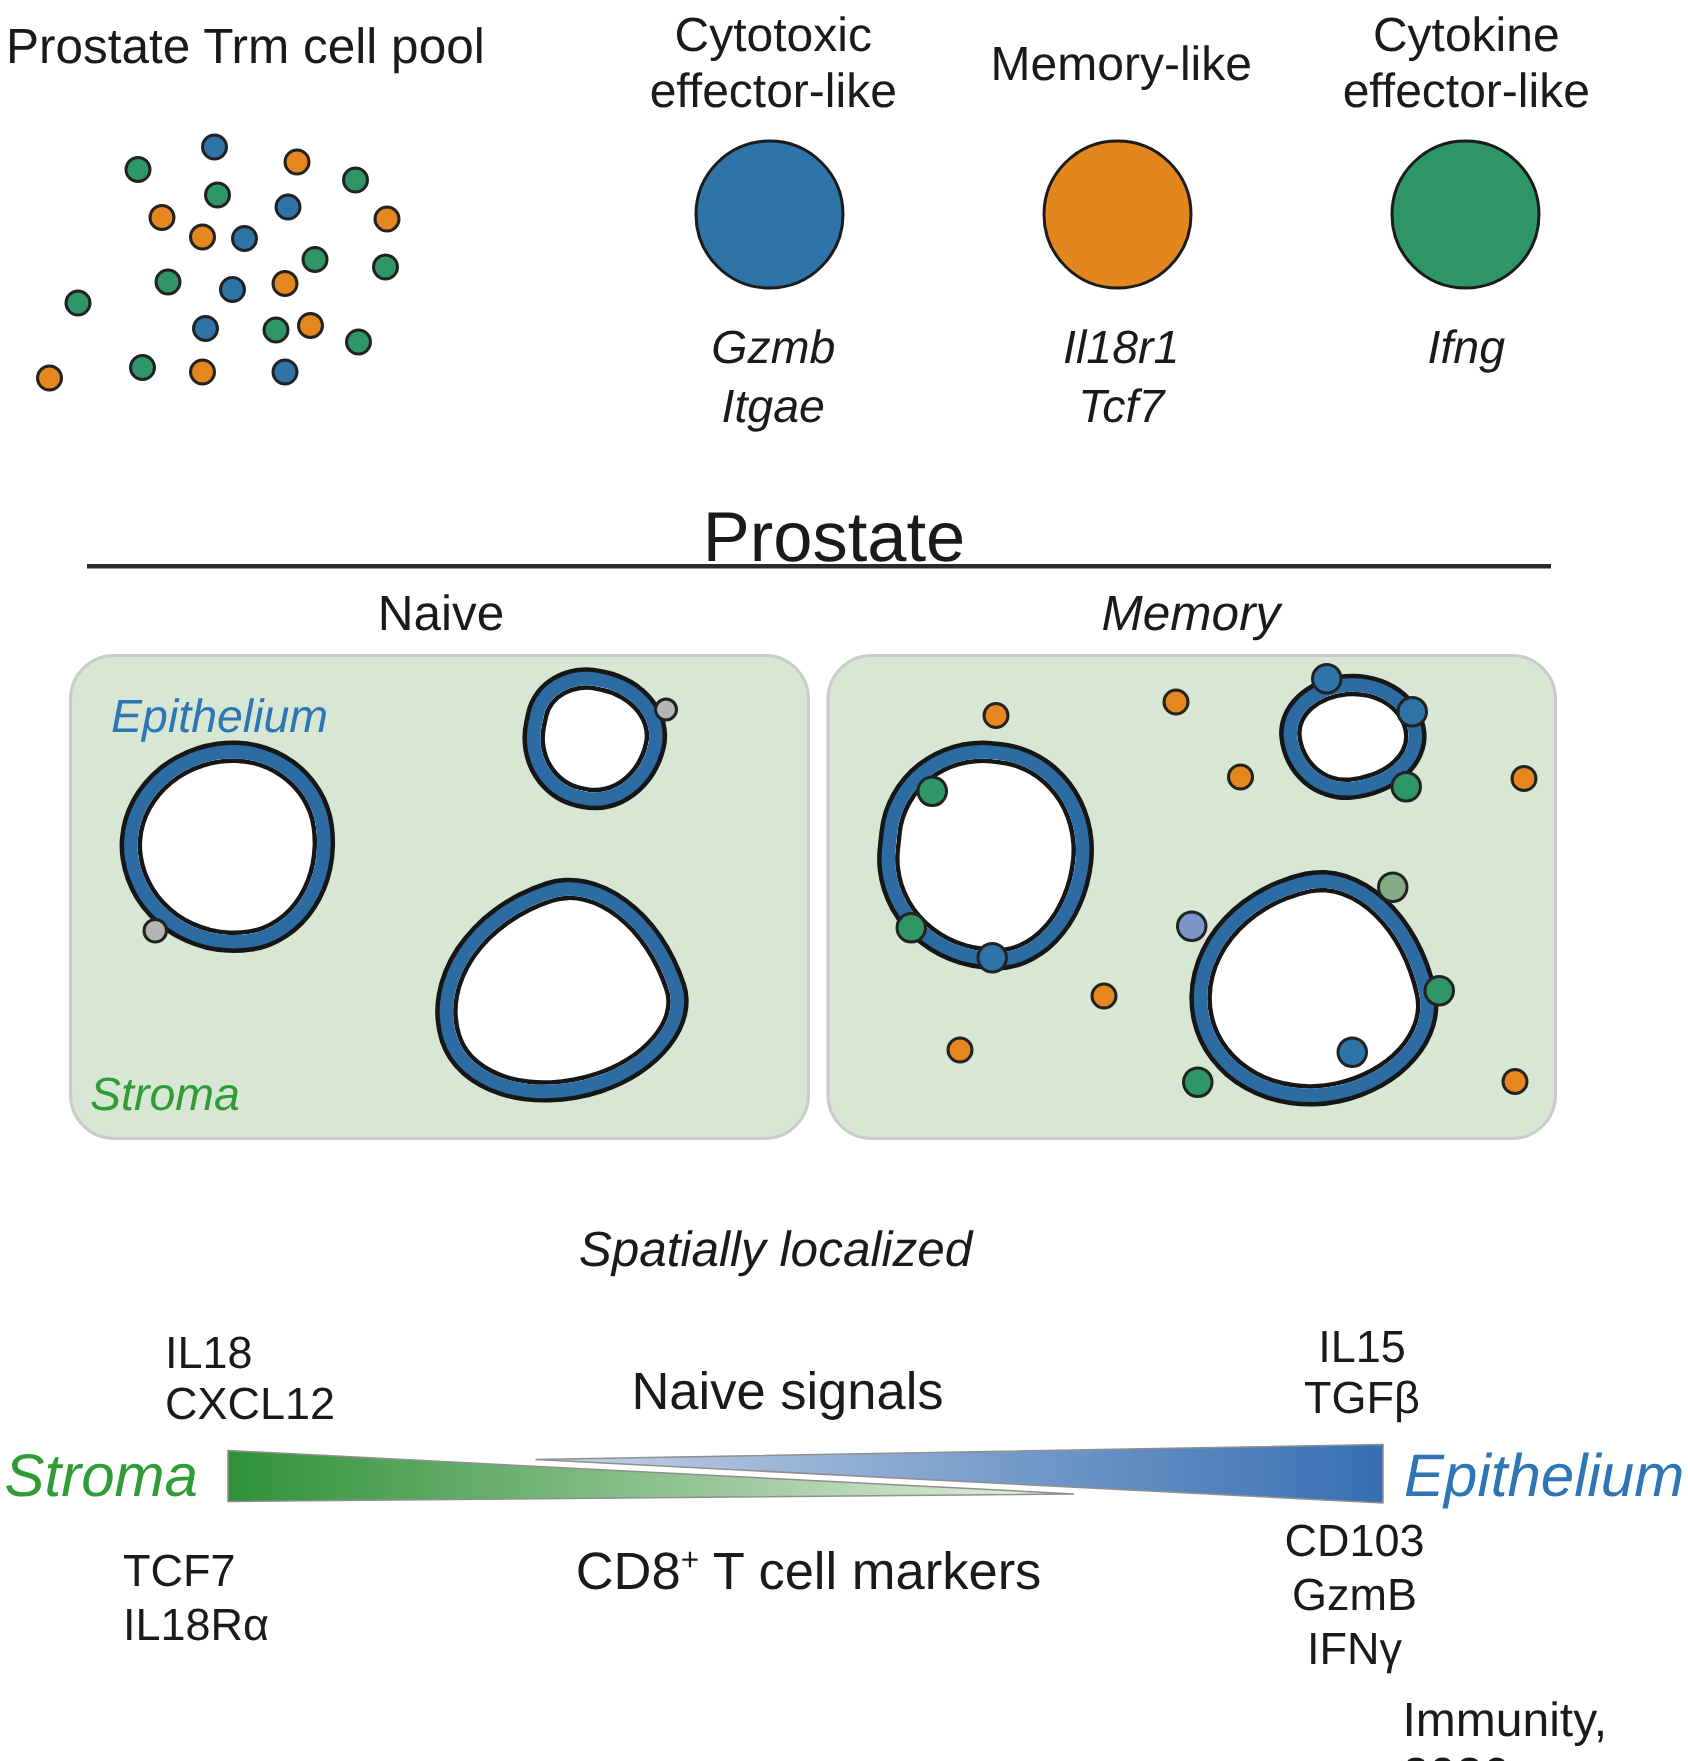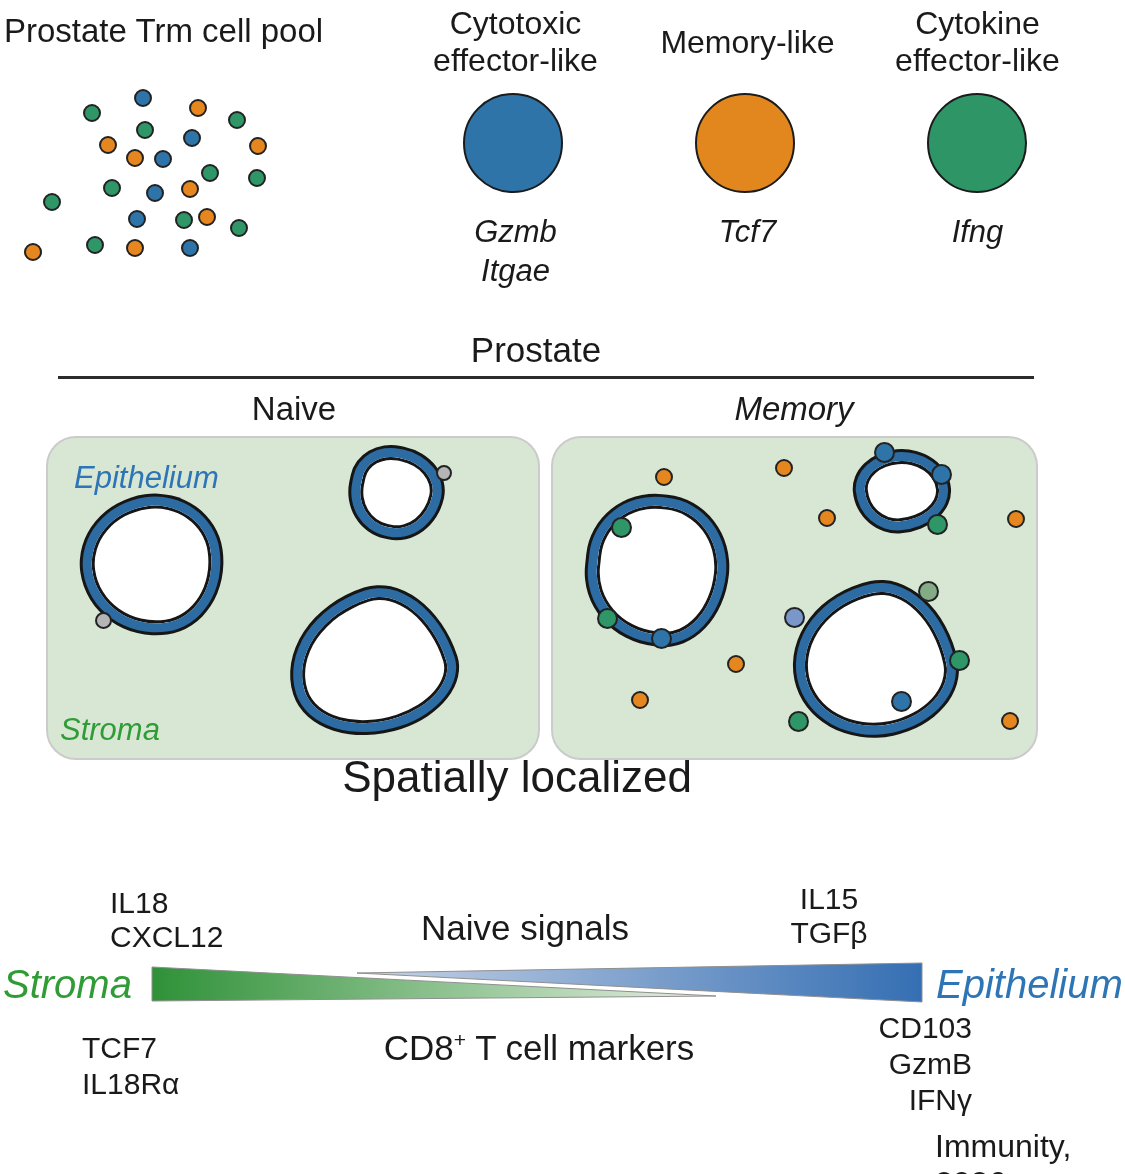--- a/index.html
+++ b/index.html
@@ -62,30 +62,31 @@
   <div class="abs subset-name ctr" style="left:398px;top:4px;width:235px;">Cytotoxic effector-like</div>
   <div class="subset-circle" style="left: 463px; top: 93px; background: rgb(46, 116, 168);"></div>
   <div class="abs genes ctr" style="left:398px;top:212px;width:235px;">
     <div>Gzmb</div>
     <div>Itgae</div>
   </div>
 
   <div class="abs subset-name ctr" style="left:630px;top:4px;width:235px;">Memory-like</div>
   <div class="subset-circle" style="left: 695px; top: 93px; background: rgb(225, 135, 29);"></div>
   <div class="abs genes ctr" style="left:630px;top:212px;width:235px;">
+    <div>Il18r1</div>
     <div>Tcf7</div>
   </div>
 
   <div class="abs subset-name ctr" style="left:860px;top:4px;width:235px;text-align:center;">Cytokine effector-like</div>
   <div class="subset-circle" style="left: 927px; top: 93px; background: rgb(46, 149, 103);"></div>
   <div class="abs genes ctr" style="left:860px;top:212px;width:235px;">
     <div>Ifng</div>
   </div>
 
-  <div class="abs ctr" style="left:436px;top:330px;width:200px;font-size:35px;">Prostate</div>
+  <div class="abs ctr" style="left:456px;top:330px;width:200px;font-size:47px;">Prostate</div>
   <div class="abs" style="left:58px;top:376px;width:976px;height:3px;background:#2b2b2b;"></div>
   <div class="abs ctr" style="left:194px;top:390px;width:200px;font-size:33px;">Naive</div>
   <div class="abs ctr" style="left:694px;top:390px;width:200px;font-size:33px;font-style:italic;">Memory</div>
 
   <div class="panel" style="left:46px;width:494px;">
     <div class="abs ep-label" style="left:26px;top:22px;">Epithelium</div>
     <div class="abs st-label" style="left:12px;top:274px;">Stroma</div>
   </div>
 
   <div class="gland" style="left:83px;top:497px;width:138px;height:136px;border-radius:52% 48% 46% 54% / 48% 46% 54% 52%;transform:rotate(-8deg);"></div>
@@ -115,28 +116,28 @@
       <div class="dot" style="left: 873.5px; top: 441.5px; width: 21px; height: 21px; background: rgb(46, 116, 168);"></div>
       <div class="dot" style="left: 930.5px; top: 463.5px; width: 21px; height: 21px; background: rgb(46, 116, 168);"></div>
       <div class="dot" style="left: 926.5px; top: 513.5px; width: 21px; height: 21px; background: rgb(47, 150, 103);"></div>
       <div class="dot" style="left: 917.5px; top: 580.5px; width: 21px; height: 21px; background: rgb(131, 171, 133);"></div>
       <div class="dot" style="left: 783.5px; top: 606.5px; width: 21px; height: 21px; background: rgb(123, 150, 201);"></div>
       <div class="dot" style="left: 948.5px; top: 649.5px; width: 21px; height: 21px; background: rgb(47, 150, 103);"></div>
       <div class="dot" style="left: 890.5px; top: 690.5px; width: 21px; height: 21px; background: rgb(46, 116, 168);"></div>
       <div class="dot" style="left: 787.5px; top: 710.5px; width: 21px; height: 21px; background: rgb(47, 150, 103);"></div>
     </div>
 
-  <div class="abs ctr" style="left:317px;top:752px;width:400px;font-size:44px;">Spatially localized</div>
+  <div class="abs ctr" style="left:317px;top:814px;width:400px;font-size:33px;font-style:italic;">Spatially localized</div>
 
   <div class="abs sig" style="left:82px;top:886px;margin-left:28px;">
     <div>IL18</div>
     <div>CXCL12</div>
   </div>
   <div class="abs ctr big-label" style="left:375px;top:908px;width:300px;">Naive signals</div>
-  <div class="abs ctr sig" style="left:729px;top:882px;width:200px;">
+  <div class="abs ctr sig" style="left:808px;top:882px;width:200px;">
     <div>IL15</div>
     <div>TGFβ</div>
   </div>
 
   <svg class="abs" style="left:140px;top:955px;" width="800" height="60" viewBox="140 955 800 60">
     <defs>
       <linearGradient id="gradGreen" x1="0" y1="0" x2="1" y2="0">
         <stop offset="0" stop-color="#2f9138"></stop>
         <stop offset="1" stop-color="#e8f0e3"></stop>
       </linearGradient>
@@ -152,21 +153,21 @@
   <div class="abs pole" style="left:3px;top:962px;color:#2f9c35;">Stroma</div>
   <div class="abs pole" style="left:936px;top:962px;color:#2e75b6;">Epithelium</div>
 
   <div class="abs sig" style="left:82px;top:1030px;line-height:36px;">
     <div>TCF7</div>
     <div>IL18Rα</div>
   </div>
   <div class="abs ctr big-label" style="left:339px;top:1028px;width:400px;">
     <span>CD8</span><sup>+</sup><span> T cell markers</span>
   </div>
-  <div class="abs ctr sig" style="left:772px;top:1010px;width:200px;line-height:36px;text-align:right;">
+  <div class="abs ctr sig" style="left:803px;top:1010px;width:200px;line-height:36px;">
     <div>CD103</div>
     <div>GzmB</div>
     <div>IFNγ</div>
   </div>
 
   <div class="abs" style="left:935px;top:1128px;font-size:32px;">Immunity, 2026</div>
 
 </div>
 
 </body></html>

